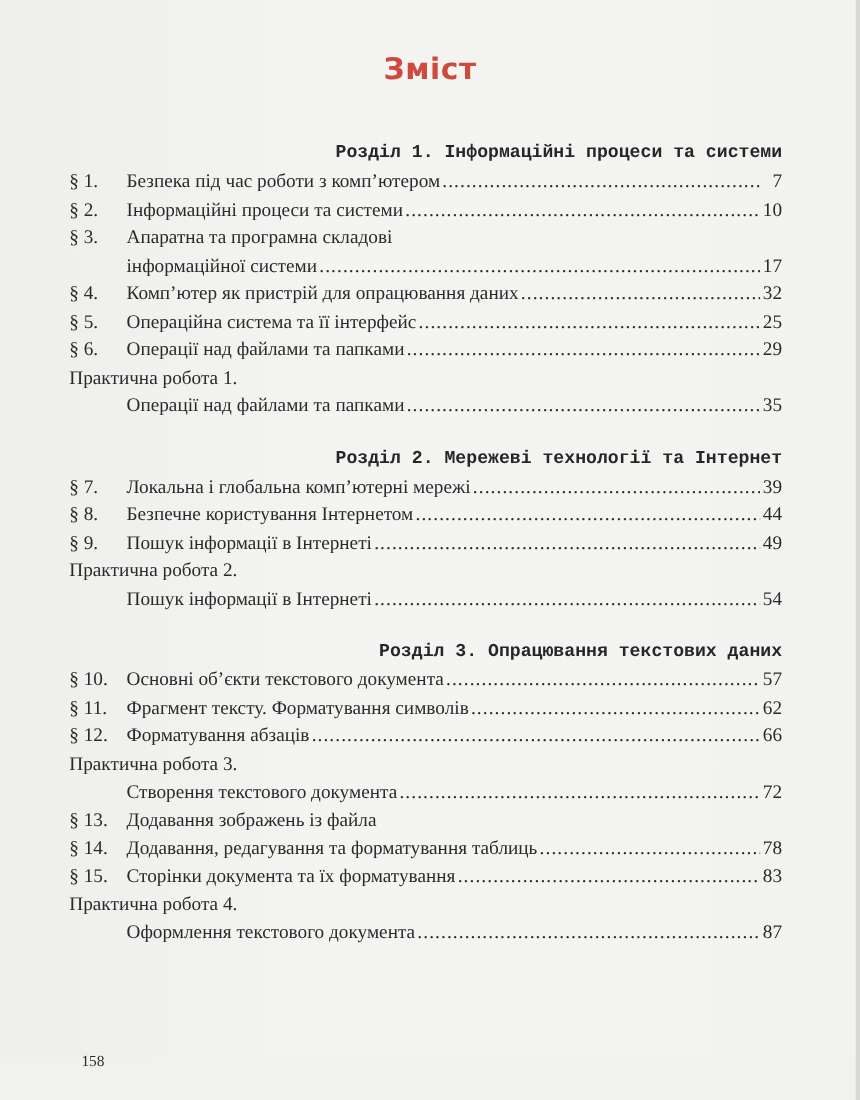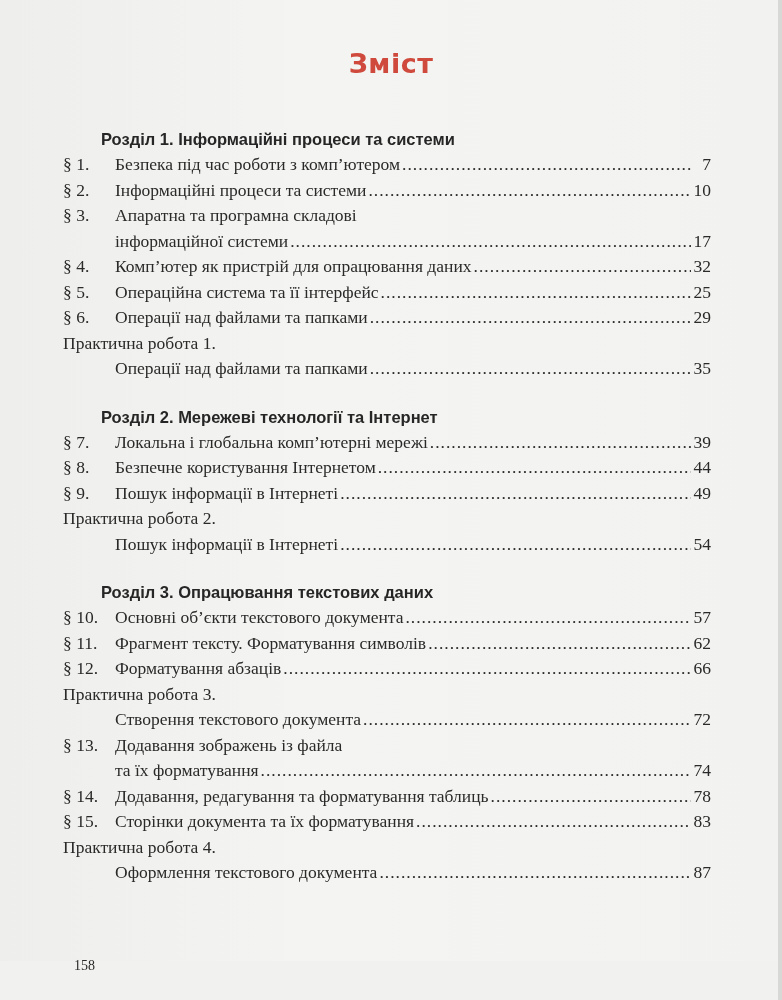--- a/index.html
+++ b/index.html
@@ -18,23 +18,23 @@
     position: absolute; right: 0; top: 0; width: 4px; height: 1000px;
     background: #d8d8d6;
   }
   .title {
     position: absolute; top: 48px; left: 0; width: 782px; text-align: center;
     font-family: "DejaVu Sans", "Liberation Sans", sans-serif;
     font-weight: bold; font-size: 27px; color: #cf4a3c; letter-spacing: 0.5px;
   }
   .toc { position: absolute; left: 63px; top: 126px; width: 648px; }
   .sec-head {
-    font-family: Liberation Sans, sans-serif;
+    font-family: Liberation Mono, monospace;
     font-size: 16.5px; font-weight: 600; color: #262626;
-    padding-left: 38px; height: 26px; line-height: 26px;
+    padding-left: 38px; height: 26px; line-height: 26px; text-align: right;
   }
   .row { display: flex; align-items: baseline; height: 25.5px; line-height: 25.5px; font-size: 17.5px; }
   .num { width: 52px; flex: 0 0 52px; white-space: nowrap; }
   .txt { white-space: nowrap; text-align: right; }
   .indent { padding-left: 52px; }
   .dots {
     flex: 1 1 auto; overflow: hidden; white-space: nowrap; margin: 0 2px;
     letter-spacing: 1px;
   }
   .dots::after { content: "........................................................................................................................................................................"; }
@@ -159,25 +159,20 @@
       </div>
     <div class="row indent">
         <span class="txt">Створення текстового документа</span>
         <span class="dots"></span>
         <span class="pg">72</span>
       </div>
     <div class="row">
         <span class="num">§ 13.</span>
         <span class="txt">Додавання зображень із файла</span>
       </div>
-    <div class="row indent">
-        <span class="txt">та їх форматування</span>
-        <span class="dots"></span>
-        <span class="pg">74</span>
-      </div>
     <div class="row">
         <span class="num">§ 14.</span>
         <span class="txt">Додавання, редагування та форматування таблиць</span>
         <span class="dots"></span>
         <span class="pg">78</span>
       </div>
     <div class="row">
         <span class="num">§ 15.</span>
         <span class="txt">Сторінки документа та їх форматування</span>
         <span class="dots"></span>

